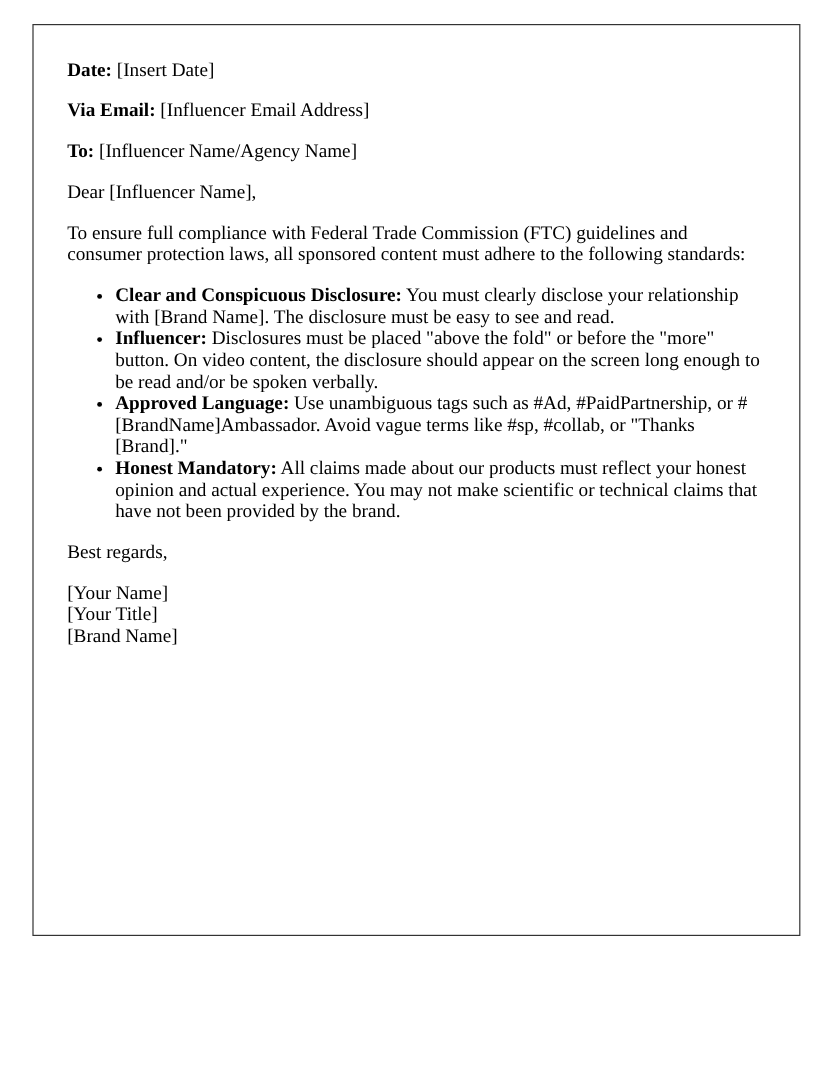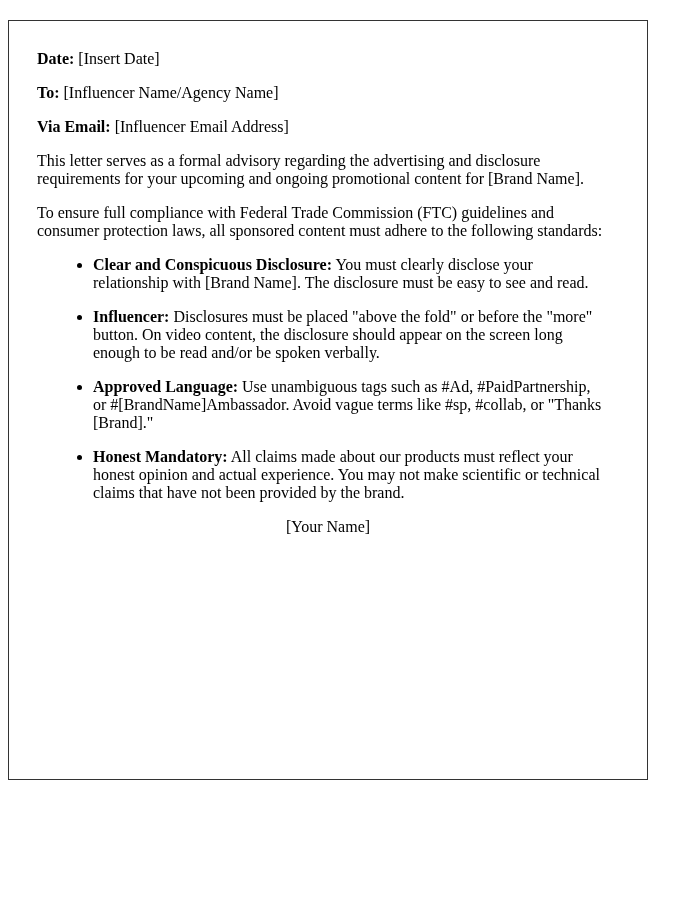--- a/index.html
+++ b/index.html
@@ -11,69 +11,71 @@
       width: 700px;
       height: 900px;
       position: relative;
       font-family: "Liberation Serif", "DejaVu Serif", serif;
       font-size: 16px;
       color: #000000;
       line-height: 18px;
     }
     .letter {
       position: absolute;
-      left: 8px;
+      left: 27px;
       top: 20px;
       width: 640px;
       height: 760px;
       border: 1px solid #333333;
       box-sizing: border-box;
       padding: 29px 28px 0 28px;
     }
     .letter p {
       margin: 0 0 16px 0;
     }
     .letter ul {
       margin: 0 0 16px 0;
       padding-left: 40px;
     }
     .letter ul li {
-      margin: 16px;
+      margin: 0;
       font-family: Liberation Serif, serif;
     }
     .sig {
-      margin: 12px;
-      text-align: center;
+      margin: 0;
     }
     b { font-weight: bold; }
   </style>
 </head>
 <body>
 
 <div class="letter">
   <p>
     <b>Date:</b>
     <span>[Insert Date]</span>
   </p>
   <p>
+    <b>Via Email:</b>
+    <span>[Influencer Email Address]</span>
+  </p>
+  <p>
     <b>To:</b>
     <span>[Influencer Name/Agency Name]</span>
   </p>
-  <p>
-    <b>Via Email:</b>
-    <span>[Influencer Email Address]</span>
-  </p>
 
-  <p>This letter serves as a formal advisory regarding the advertising and disclosure requirements for your upcoming and ongoing promotional content for [Brand Name].</p>
+  <p>Dear [Influencer Name],</p>
   <p>To ensure full compliance with Federal Trade Commission (FTC) guidelines and consumer protection laws, all sponsored content must adhere to the following standards:</p>
 
   <ul>
     <li><b>Clear and Conspicuous Disclosure:</b><span> You must clearly disclose your relationship with [Brand Name]. The disclosure must be easy to see and read.</span></li>
     <li><b>Influencer:</b><span> Disclosures must be placed "above the fold" or before the "more" button. On video content, the disclosure should appear on the screen long enough to be read and/or be spoken verbally.</span></li>
     <li><b>Approved Language:</b><span> Use unambiguous tags such as #Ad, #PaidPartnership, or #[BrandName]Ambassador. Avoid vague terms like #sp, #collab, or "Thanks [Brand]."</span></li>
     <li><b>Honest Mandatory:</b><span> All claims made about our products must reflect your honest opinion and actual experience. You may not make scientific or technical claims that have not been provided by the brand.</span></li>
   </ul>
 
+  <p>Best regards,</p>
 
   <div>
     <div class="sig">[Your Name]</div>
+    <div class="sig">[Your Title]</div>
+    <div class="sig">[Brand Name]</div>
   </div>
 </div>
 
 </body></html>

